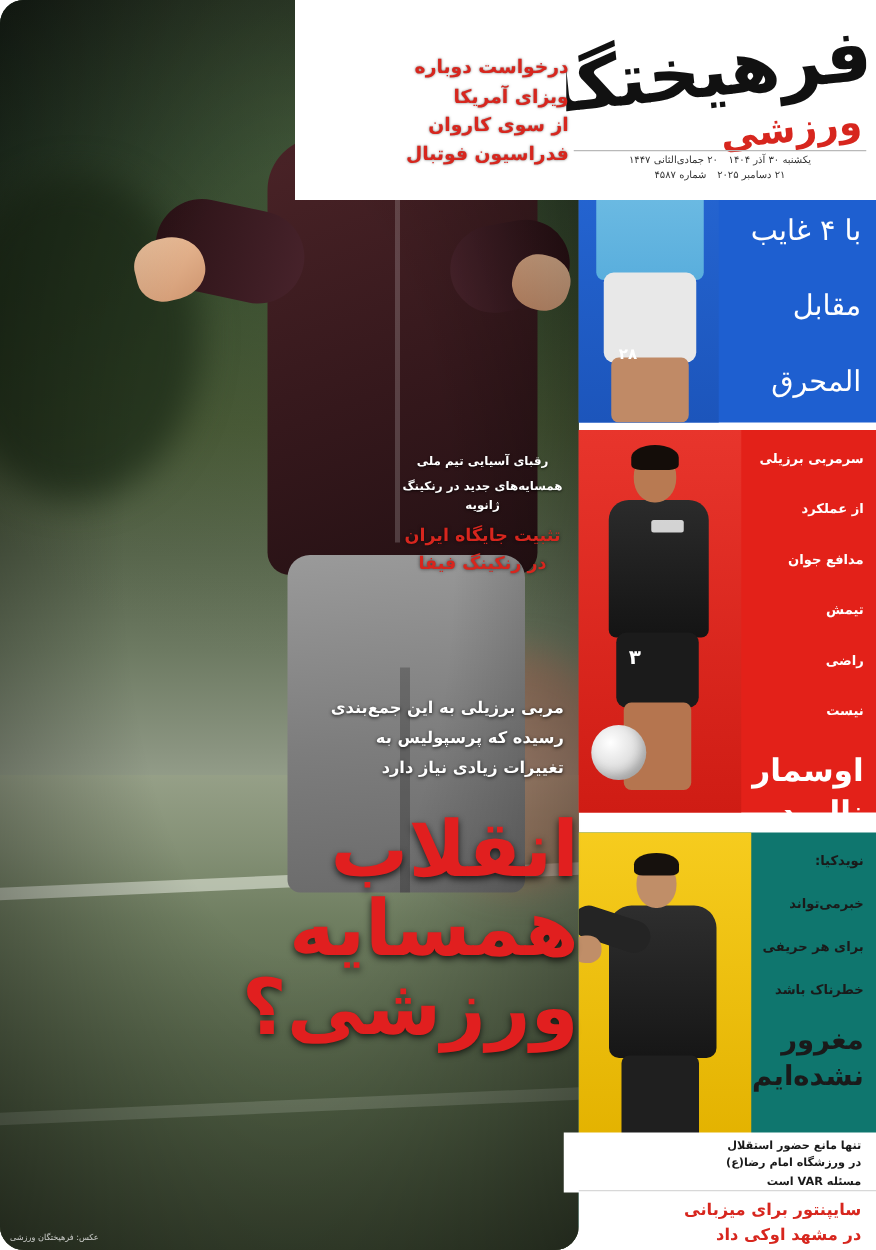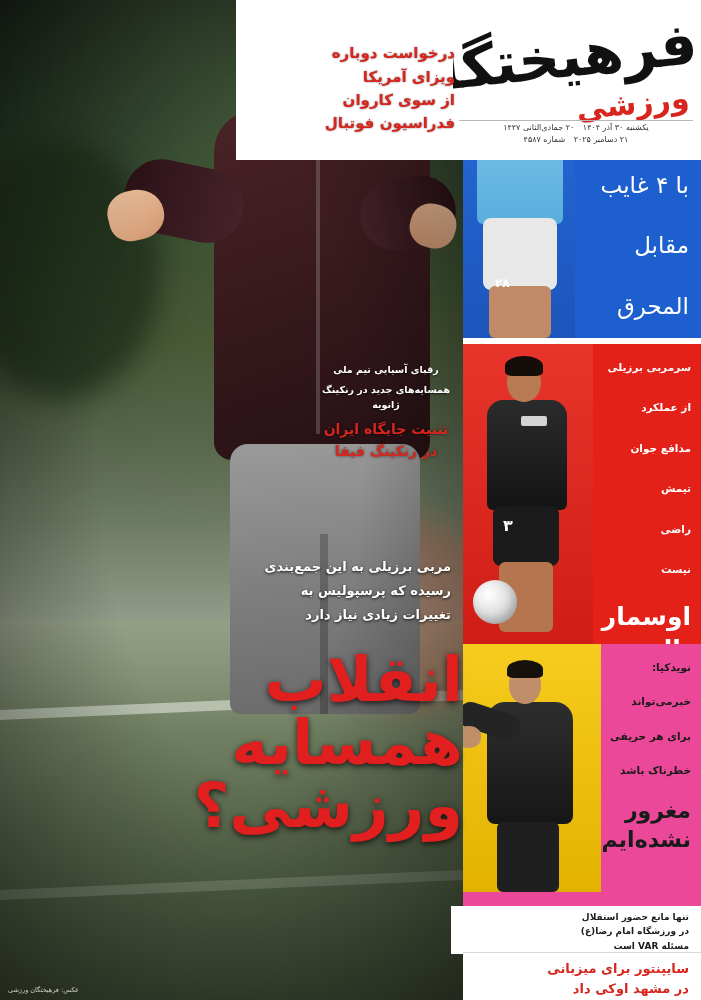--- a/index.html
+++ b/index.html
@@ -118,20 +118,21 @@
 
   
   .main-photo {
     position: absolute;
     top: 0;
     left: 0;
     width: 463px;
     height: 1000px;
     overflow: hidden;
     background: #1d2a1b;
+    border-radius: 19px;
   }
   .mp-bg {
     position: absolute;
     inset: 0;
     background:
       radial-gradient(circle at 60% 12%, rgba(120,150,95,0.45) 0%, rgba(0,0,0,0) 45%),
       linear-gradient(180deg,
         #0d1410 0%,
         #16251a 12%,
         #26351f 24%,
@@ -518,23 +519,23 @@
   .ph-red .p-ball {
     position: absolute; left: 10px; top: 236px;
     width: 44px; height: 44px;
     background: radial-gradient(circle at 35% 32%, #ffffff, #d9d9d9 60%, #b3b3b3);
     border-radius: 50%;
     box-shadow: inset -4px -5px 8px rgba(0,0,0,.18);
   }
 
   
   .item-yellow {
-    top: 644px;
+    top: 666px;
     height: 316px;
-    background: #ec4899;
+    background: #0f766e;
   }
   .item-yellow .txt {
     position: absolute;
     top: 14px;
     right: 10px;
     width: 96px;
     text-align: right;
     direction: rtl;
     color: #1a1a1a;
   }

